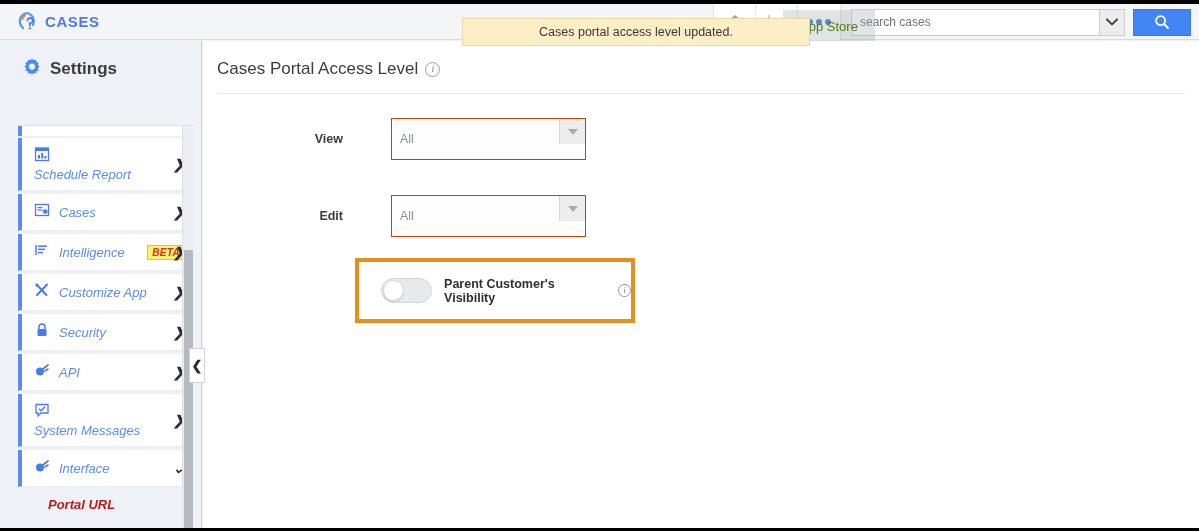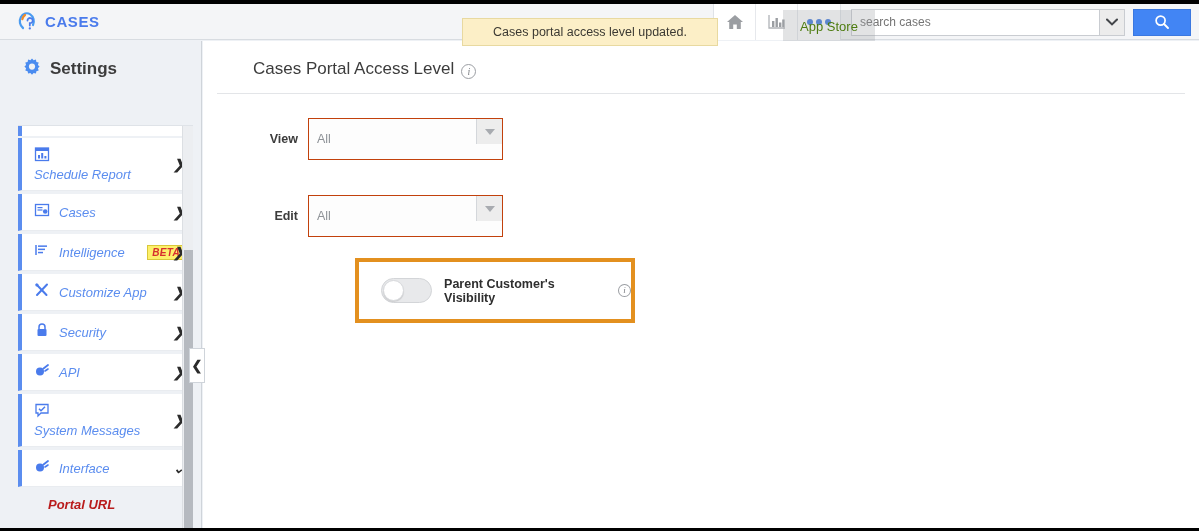--- a/index.html
+++ b/index.html
@@ -54,21 +54,21 @@
     display:flex; align-items:center; justify-content:center; cursor:pointer;
   }
   .appstore-tip {
     position:absolute; left:-68px; top:1px; width:92px; height:34px;
     background:rgba(160,162,166,.30); color:#4d7c0f; font-size:13px;
     display:flex; align-items:center; justify-content:center; pointer-events:none;
   }
 
   
   .toast {
-    position:absolute; top:18px; left:462px; width:256px; height:28px;
+    position:absolute; top:18px; left:462px; width:348px; height:28px;
     background:#fcefc7; border:1px solid #e8d9a0;
     display:flex; align-items:center; justify-content:center;
     font-size:12.5px; color:#3c3a33; z-index:30;
   }
 
   
   .sidebar {
     position:absolute; top:41px; left:0; width:202px; height:490px;
     background:#eef1f5; border-right:1px solid #cfd4da;
   }
@@ -111,28 +111,28 @@
     position:absolute; left:189px; top:348px; width:16px; height:35px;
     background:#fff; border:1px solid #cfd4da;
     display:flex; align-items:center; justify-content:center;
     font-size:13px; color:#2b2b2b; cursor:pointer; z-index:20; font-weight:bold;
   }
 
   
   .main {
     position:absolute; top:41px; left:203px; width:996px; height:490px; background:#fff;
   }
-  .page-title-row { display:flex; align-items:flex-end; gap:7px; padding:18px 0 0 14px;margin-left:36px; }
+  .page-title-row { display:flex; align-items:center; gap:7px; padding:18px 0 0 14px; }
   .page-title { font-size:17px; color:#3c3c3c; }
   .title-rule { margin:14px 14px 0 14px; border-bottom:1px solid #e3e5e8; }
   .desc {
     padding:12px 16px 0 14px; font-size:12px; color:#4d4d4d; line-height:17px; max-width:975px;
   }
 
-  .field-row { display:flex; align-items:center; margin-top:24px; padding-left:50px; }
+  .field-row { display:flex; align-items:center; margin-top:24px; padding-left:95px;gap:38px; }
   .field-row.second { margin-top:35px; }
   .field-label { width:45px; text-align:right; font-size:12.5px; font-weight:bold; color:#3c3c3c; margin-right:10px; }
   .select {
     width:195px; height:42px; border:1px solid #c2410c; background:#fdfdfd;
     display:flex; align-items:center; position:relative;
   }
   .select-val { font-size:12.5px; color:#8e9297; padding-left:8px; }
   .select-caret {
     position:absolute; right:0; top:0; width:26px; height:25px; background:#ededed;
     border-left:1px solid #d4d7db; display:flex; align-items:center; justify-content:center;

